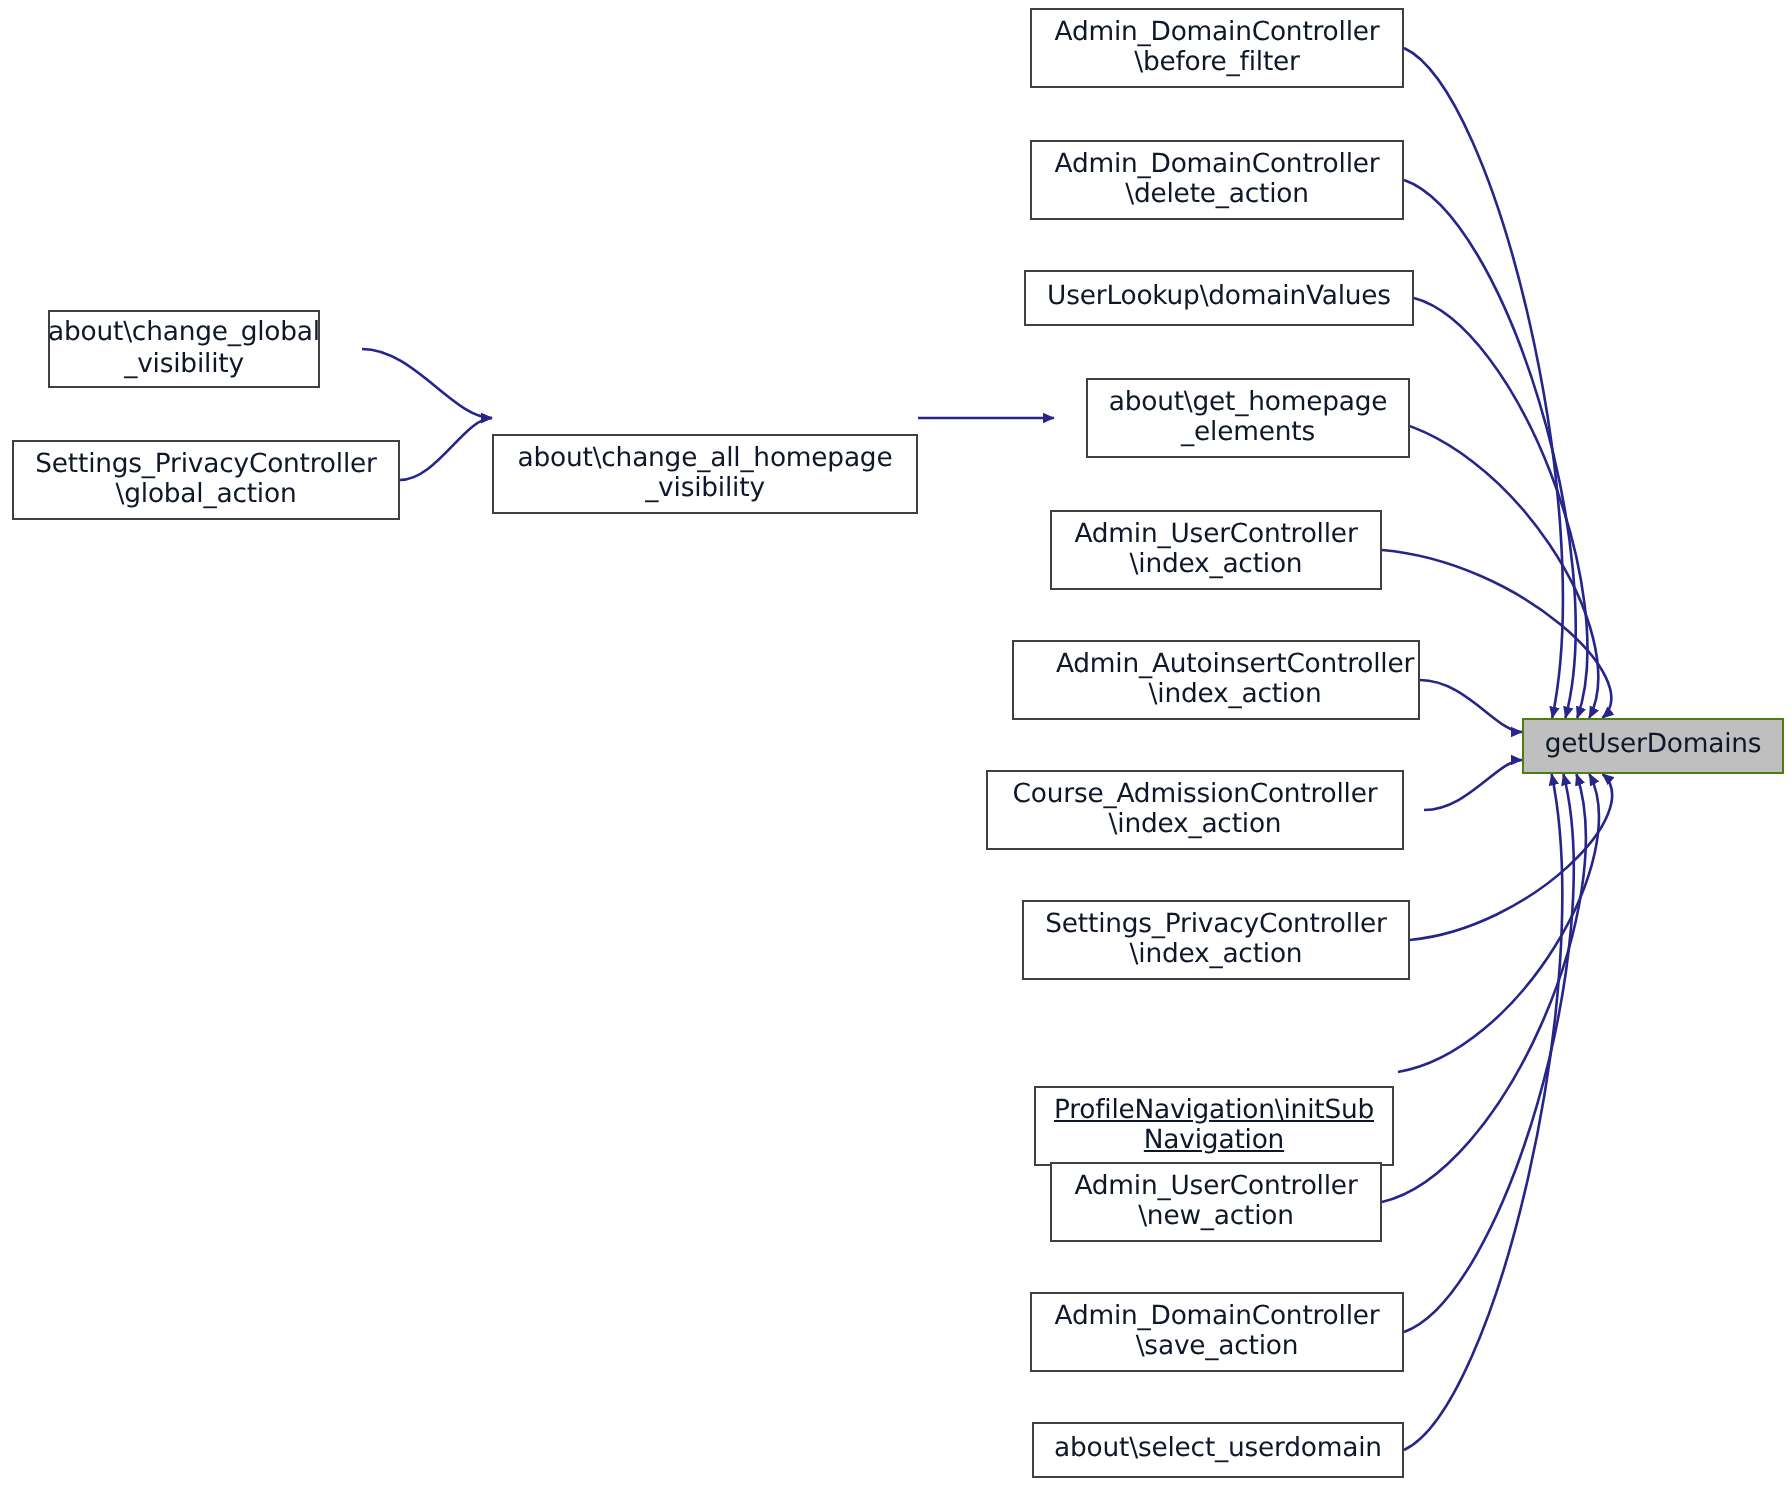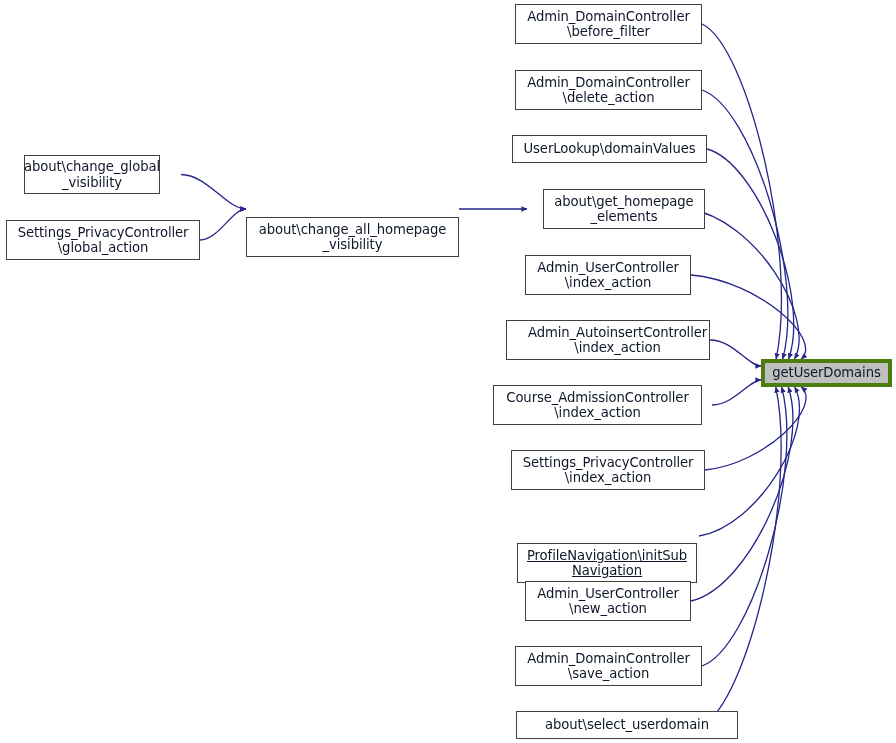--- a/index.html
+++ b/index.html
@@ -35,21 +35,21 @@
     text-align: center;
     font-size: 13.2px;
     line-height: 15.5px;
     letter-spacing: -0.1px;
     white-space: pre-line;
     padding: 0 3px;
     z-index: 2;
   }
   .node.highlight {
     background: #bfbfbf;
-    border: 4px solid #4d7c0f;
+    border: 1px solid #4d7c0f;
   }
   .node-label {
     display: block;
     white-space: pre-line;
   }
 </style>
 </head>
 <body>
 
 <div id="canvas">
@@ -96,16 +96,16 @@
       <div class="node" style="left: 493px; top: 385px; width: 209px; height: 40px; align-items: center;"><span class="node-label">Course_AdmissionController
 \index_action</span></div>
       <div class="node" style="left: 511px; top: 450px; width: 194px; height: 40px;"><span class="node-label">Settings_PrivacyController
 \index_action</span></div>
       <div class="node" style="left: 517px; top: 543px; width: 180px; height: 40px; text-decoration: underline;"><span class="node-label">ProfileNavigation\initSub
 Navigation</span></div>
       <div class="node" style="left: 525px; top: 581px; width: 166px; height: 40px;"><span class="node-label">Admin_UserController
 \new_action</span></div>
       <div class="node" style="left: 515px; top: 646px; width: 187px; height: 40px;"><span class="node-label">Admin_DomainController
 \save_action</span></div>
-      <div class="node" style="left: 516px; top: 711px; width: 222px; height: 28px;"><span class="node-label">about\select_userdomain</span></div>
+      <div class="node" style="left: 516px; top: 711px; width: 186px; height: 28px;"><span class="node-label">about\select_userdomain</span></div>
       <div class="node highlight" style="left: 761px; top: 359px; width: 131px; height: 28px;"><span class="node-label">getUserDomains</span></div>
     </div>
 </div>
 
 </body></html>

